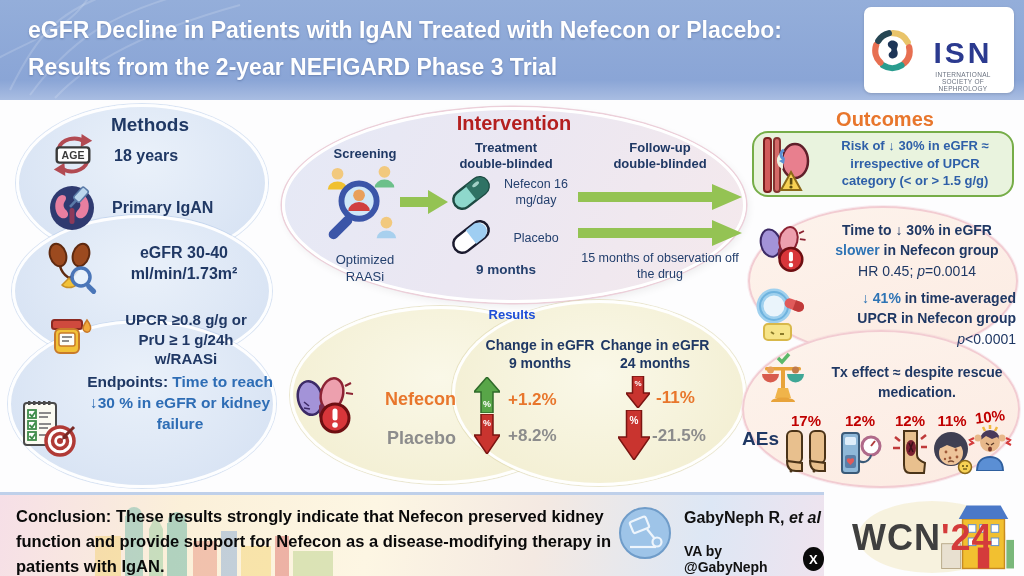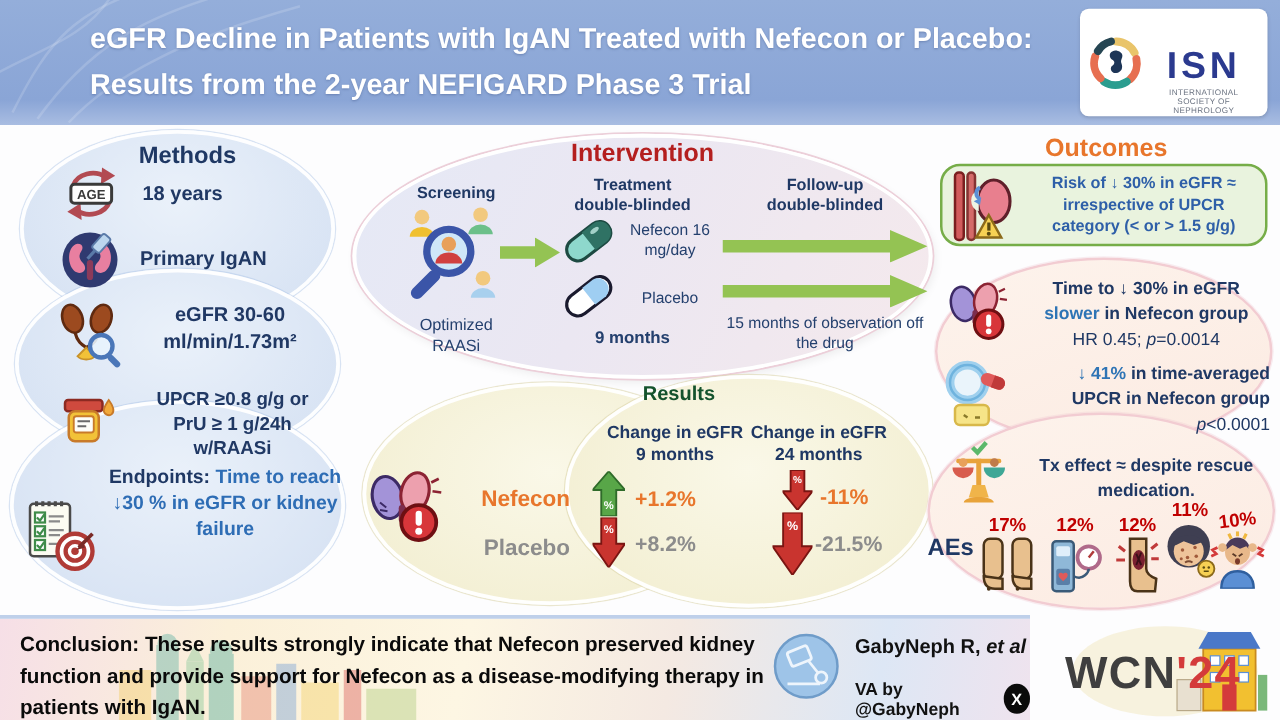--- a/index.html
+++ b/index.html
@@ -24,21 +24,21 @@
   .methods-ellipse { background:radial-gradient(ellipse at 50% 35%, #eaf1fa 0%, #d9e4f4 75%);
     border:3px solid rgba(255,255,255,.95); box-shadow:0 0 0 1px rgba(170,195,230,.45); }
   .intervention-ellipse { background:linear-gradient(115deg,#e5e9f6 0%,#ebe7f2 45%,#f5e9ec 100%);
     border:3px solid #ffffff; box-shadow:0 0 0 1.5px #eccfd9, 2px 3px 8px rgba(0,0,0,.07); }
   .results-ellipse { background:radial-gradient(ellipse at 50% 40%, #faf8e8 0%, #f3efd3 80%);
     border:3px solid rgba(255,255,255,.95); box-shadow:0 0 0 1px rgba(215,208,160,.5); }
   .outcome-ellipse { background:linear-gradient(160deg,#fdf3ec 0%,#fcebe2 100%);
     border:2px solid #f2ccd2; box-shadow:0 0 0 1px rgba(240,200,210,.3); }
   .h-method { font-size:19px; font-weight:800; color:#1f3864; text-align:center; }
   .h-intervention { font-size:20px; font-weight:800; color:#b41f1f; text-align:center; }
-  .h-results { font-size:16px; font-weight:800; color:#14532d; text-align:right; }
+  .h-results { font-size:13px; font-weight:800; color:#1d4ed8; text-align:center; }
   .h-outcomes { font-size:20px; font-weight:800; color:#e8762c; text-align:center; }
   .m-text { font-size:16px; font-weight:600; color:#203864; }
   .m-center { text-align:center; line-height:1.3; }
   .endpoints { font-size:15.5px; font-weight:700; color:#2e6db5; text-align:center; line-height:1.35; }
   .endpoints b { color:#1f3864; font-weight:800; }
   .col-label { font-size:13px; font-weight:700; color:#1f3864; text-align:center; line-height:1.25; }
   .small-text { font-size:12.5px; font-weight:500; color:#24406e; text-align:center; line-height:1.3; }
   .duration { font-size:13.5px; font-weight:600; color:#24406e; text-align:center; }
   .res-col { font-size:14px; font-weight:800; color:#1f3864; text-align:center; line-height:1.3; }
   .grp { font-size:18px; font-weight:800; text-align:right; }
@@ -77,21 +77,21 @@
 
   <div class="abs header">
     <svg class="abs" style="left:0;top:0" width="340" height="100">
       <g fill="none" stroke="#ffffff" stroke-opacity=".16" stroke-width="2">
         <path d="M10 90 C40 30 60 10 120 -10"></path>
           <path d="M30 95 C70 40 110 15 180 -5"></path>
         <path d="M-5 60 C30 40 70 30 90 -5"></path>
           <path d="M55 98 C90 60 150 30 240 5"></path>
       </g>
     </svg>
-    <div class="abs title" style="left:28px;top:12px;width:780px;margin-left:44px;">eGFR Decline in Patients with IgAN Treated with Nefecon or Placebo: Results from the 2-year NEFIGARD Phase 3 Trial</div>
+    <div class="abs title" style="left:28px;top:12px;width:780px;">eGFR Decline in Patients with IgAN Treated with Nefecon or Placebo: Results from the 2-year NEFIGARD Phase 3 Trial</div>
     <div class="abs isn-badge" style="left:864px;top:7px;width:150px;height:86px;">
       <svg width="58" height="58" viewBox="0 0 60 60">
         <g stroke-width="9" fill="none" stroke-linecap="round">
           <path d="M30 6 a24 24 0 0 1 21 13" stroke="#e9c46a"></path>
           <path d="M53 26 a24 24 0 0 1 -7 23" stroke="#e76f51"></path>
           <path d="M42 52 a24 24 0 0 1 -26 0" stroke="#2a9d8f"></path>
           <path d="M12 48 a24 24 0 0 1 -6 -25" stroke="#e76f51"></path>
           <path d="M9 17 a24 24 0 0 1 15 -11" stroke="#264653"></path>
         </g>
         <circle cx="30" cy="30" r="16" fill="#ffffff"></circle>
@@ -134,21 +134,21 @@
 
   <svg class="abs" style="left:44px;top:240px" width="54" height="56" viewBox="0 0 54 56">
     <ellipse cx="14" cy="15" rx="8" ry="11.5" transform="rotate(-18 14 15)" fill="#9c4a1f" stroke="#5f2a10" stroke-width="2"></ellipse>
     <ellipse cx="37" cy="15" rx="8" ry="11.5" transform="rotate(18 37 15)" fill="#9c4a1f" stroke="#5f2a10" stroke-width="2"></ellipse>
     <path d="M16 26 C18 34 22 36 25 38 M35 26 C33 34 29 36 25 38" stroke="#5f2a10" stroke-width="2.5" fill="none"></path>
     <path d="M25 38 l-7 7 a8 5 0 0 0 14 0 z" fill="#f2c238" stroke="#c8922a" stroke-width="1.5"></path>
     <circle cx="37" cy="37" r="9" fill="rgba(232,243,252,.9)" stroke="#4a76b8" stroke-width="3.5"></circle>
     <rect x="43" y="43" width="12" height="5" rx="2.5" transform="rotate(45 44 45)" fill="#4a76b8"></rect>
   </svg>
   <div class="abs m-text m-center" style="left:100px;top:243px;width:168px;">
-    <div>eGFR 30-60</div>
+    <div>eGFR 30-40</div>
     <div>ml/min/1.73m²</div>
   </div>
 
   <svg class="abs" style="left:46px;top:312px" width="50" height="50" viewBox="0 0 50 50">
     <rect x="6" y="8" width="30" height="9" rx="2.5" fill="#cf4a3e" stroke="#8c2a22" stroke-width="2"></rect>
     <rect x="9" y="17" width="24" height="24" rx="5" fill="#f2c238" stroke="#c87a2a" stroke-width="2"></rect>
     <rect x="13" y="21" width="16" height="13" rx="2" fill="#fdfdf8" stroke="#c87a2a" stroke-width="1.5"></rect>
     <path d="M16 25 h10 M16 29 h7" stroke="#6a6a6a" stroke-width="1.5"></path>
     <path d="M41 8 c-4 6 -5.5 9.5 -2 11.5 c3.5 2 6.5 -1 5.5 -5 c-.7 -2.7 -2 -4.5 -3.5 -6.5 z" fill="#f2a93b" stroke="#c87a2a" stroke-width="1.5"></path>
   </svg>
@@ -378,21 +378,21 @@
   </div>
   <div class="abs" style="left:886px;top:412px;width:48px;text-align:center;">
     <div class="ae-pct">12%</div>
     <svg width="40" height="46" viewBox="0 0 40 46">
       <path d="M14 2 h13 v24 c0 4 3 6 8 8 l-1 10 h-14 c-4 0 -6 -3 -6 -8 z" fill="#e8c08e" stroke="#4a3318" stroke-width="2"></path>
       <ellipse cx="21" cy="19" rx="5" ry="8" fill="#7a2030"></ellipse>
       <path d="M19 14 l4 9 M23 13 l-4 10" stroke="#3a0f18" stroke-width="1.5"></path>
       <path d="M5 8 l5 4 M3 19 h7 M36 6 l-5 4 M37 18 h-6" stroke="#c03a3a" stroke-width="2.5"></path>
     </svg>
   </div>
-  <div class="abs" style="left:928px;top:400px;width:48px;text-align:center;">
+  <div class="abs" style="left:928px;top:412px;width:48px;text-align:center;">
     <div class="ae-pct">11%</div>
     <svg width="44" height="46" viewBox="0 0 44 46">
       <circle cx="21" cy="20" r="17" fill="#3f3f52"></circle>
       <circle cx="21" cy="24" r="12" fill="#eec49a"></circle>
       <path d="M7 20 a15 14 0 0 1 28 0 l-4 -3 -6 2 -8 -3 -6 3 z" fill="#3f3f52"></path>
       <circle cx="16" cy="23" r="1.4" fill="#a05a3a"></circle>
         <circle cx="26" cy="21" r="1.4" fill="#a05a3a"></circle>
       <circle cx="20" cy="29" r="1.4" fill="#a05a3a"></circle>
         <circle cx="27" cy="28" r="1.4" fill="#a05a3a"></circle>
       <circle cx="15" cy="30" r="1.2" fill="#a05a3a"></circle>

